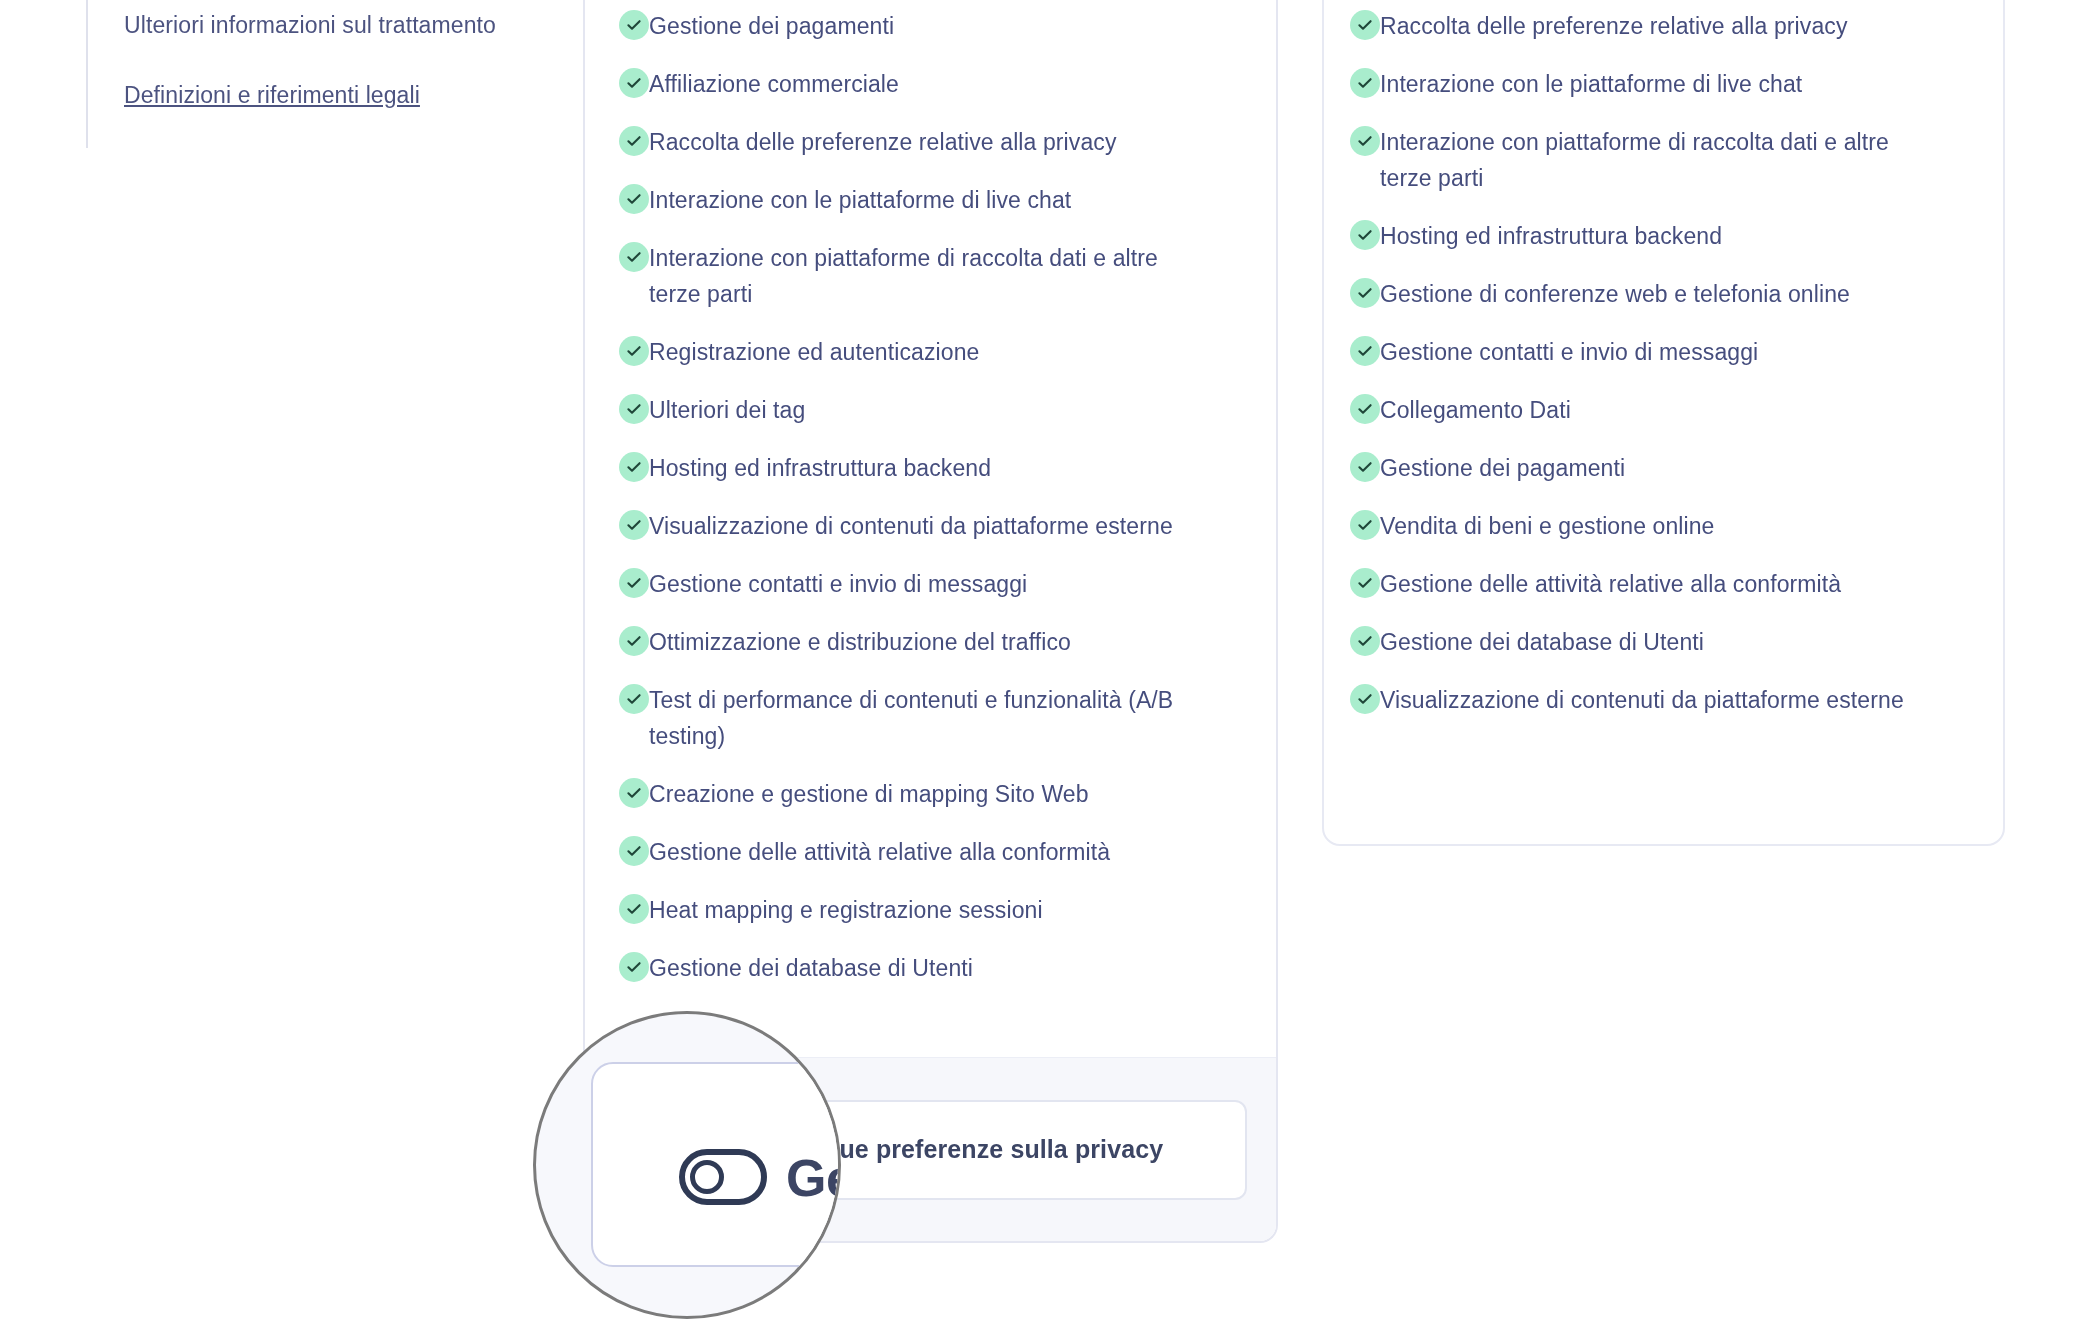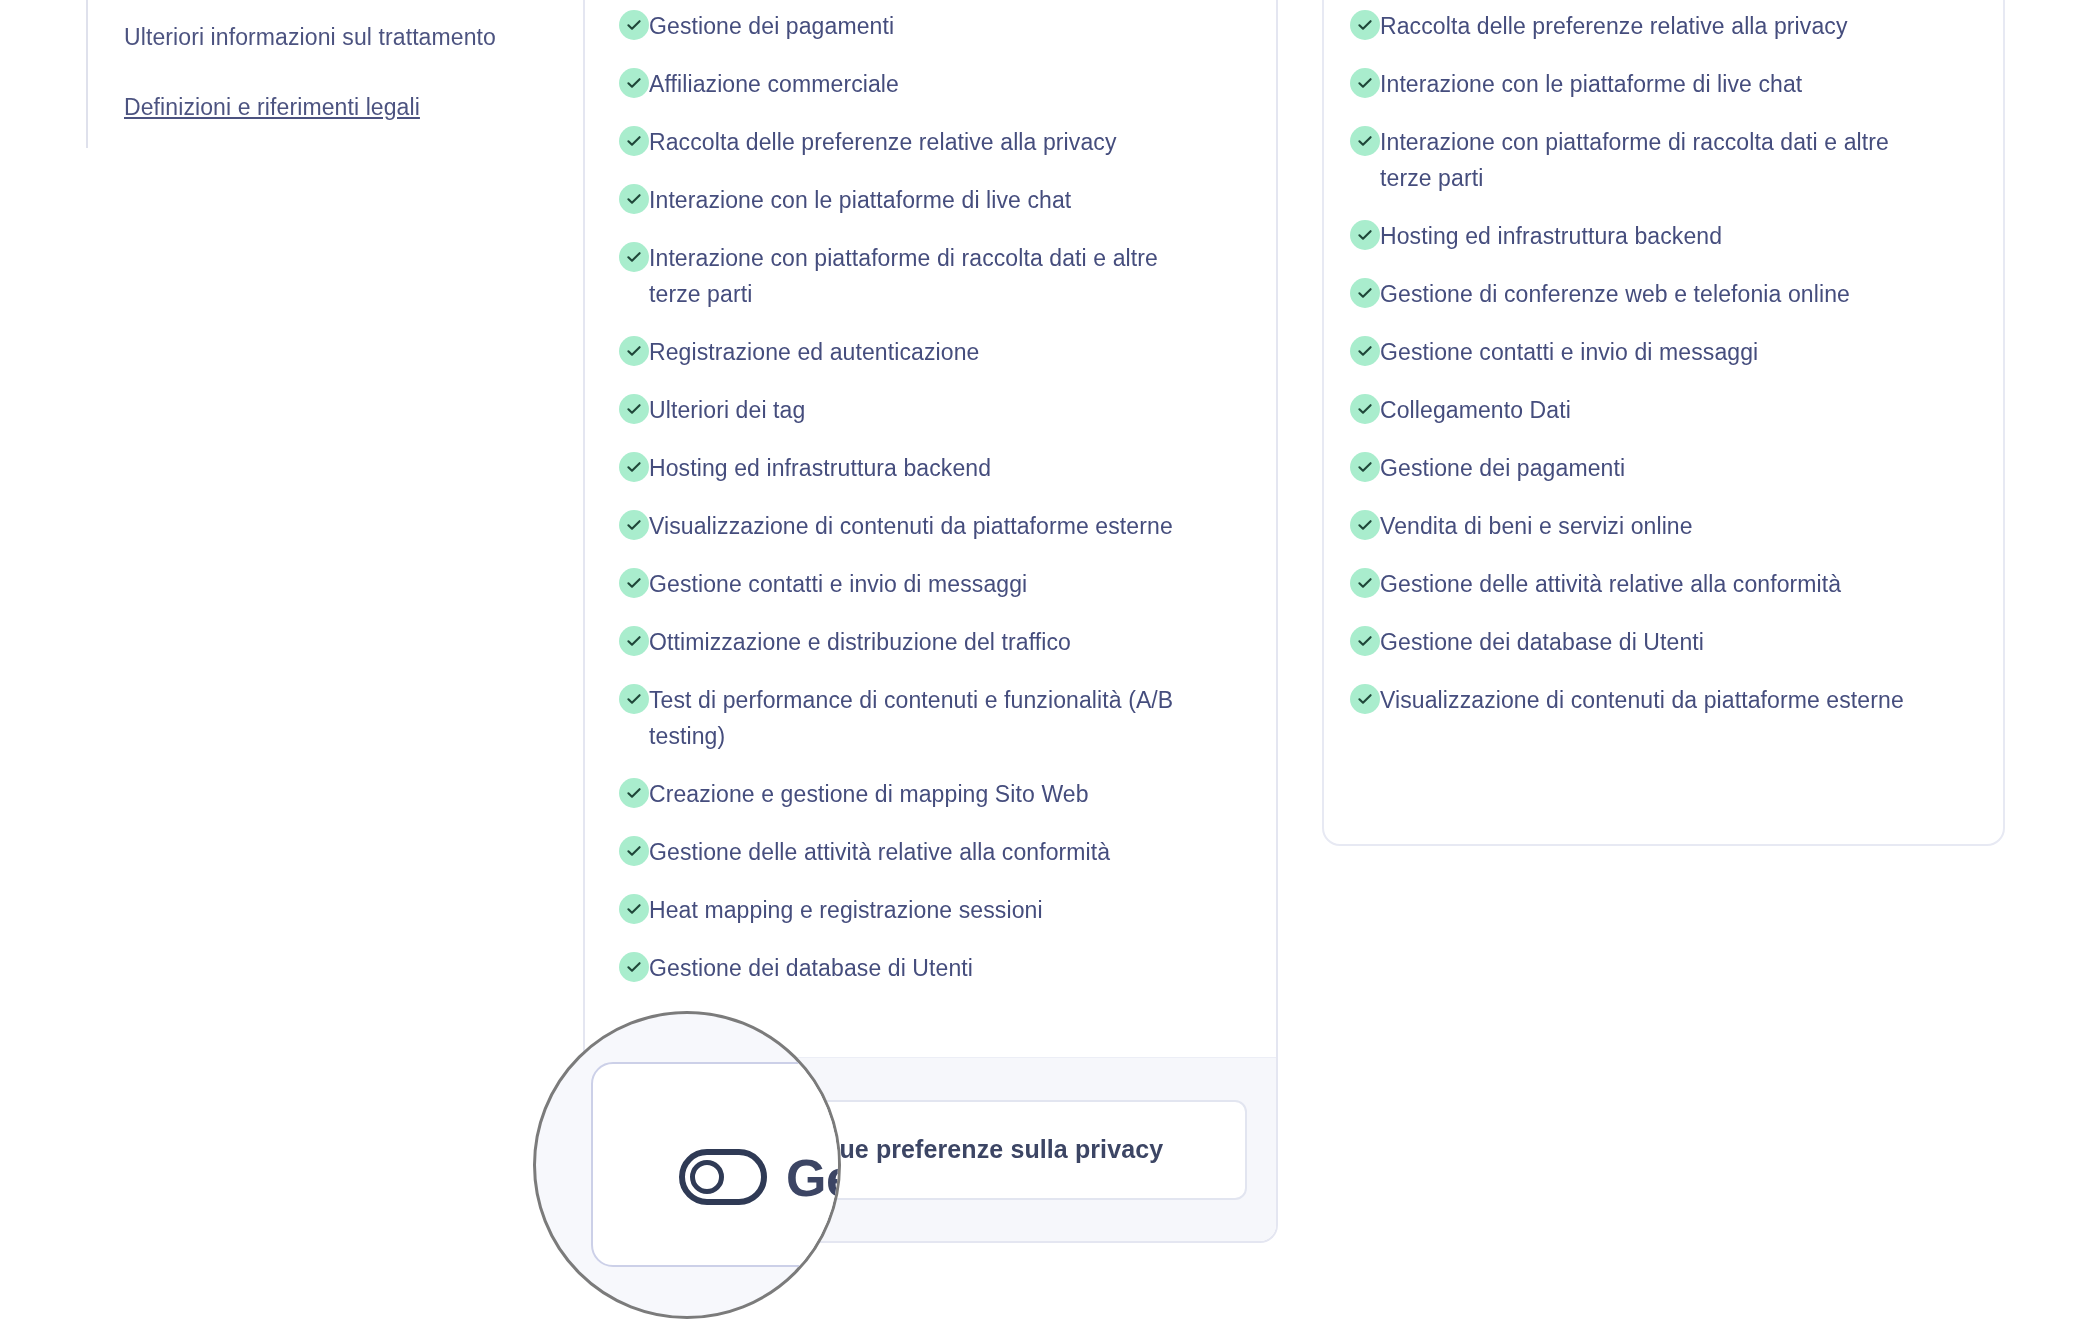--- a/index.html
+++ b/index.html
@@ -21,21 +21,21 @@
 
   
   #sidebar {
     position: absolute;
     left: 86px;
     top: 0px;
     width: 410px;
     height: 148px;
     border-left: 2px solid #dfe1ec;
     padding-left: 36px;
-    padding-top: 20px;
+    padding-top: 8px;
   }
   .toc-item {
     color: #4c5380;
     font-size: 23px;
     line-height: 35px;
     letter-spacing: 0.1px;
     cursor: pointer;
   }
   .toc-item + .toc-item { margin-top: 35px; text-decoration: underline; }
 
@@ -441,21 +441,21 @@
         </span>
         <span class="svc-label">Gestione dei pagamenti</span>
       </div>
 
       <div class="svc-row">
         <span class="check-badge">
           <svg width="18" height="18" viewBox="0 0 18 18">
               <path d="M3.4 9.3 L7 12.7 L14.6 5.2" fill="none" stroke="#1f4739" stroke-width="2.1" stroke-linecap="round" stroke-linejoin="round"></path>
             </svg>
         </span>
-        <span class="svc-label">Vendita di beni e servizi online</span>
+        <span class="svc-label">Vendita di beni e gestione online</span>
       </div>
 
       <div class="svc-row">
         <span class="check-badge">
           <svg width="18" height="18" viewBox="0 0 18 18">
               <path d="M3.4 9.3 L7 12.7 L14.6 5.2" fill="none" stroke="#1f4739" stroke-width="2.1" stroke-linecap="round" stroke-linejoin="round"></path>
             </svg>
         </span>
         <span class="svc-label">Gestione delle attività relative alla conformità</span>
       </div>

